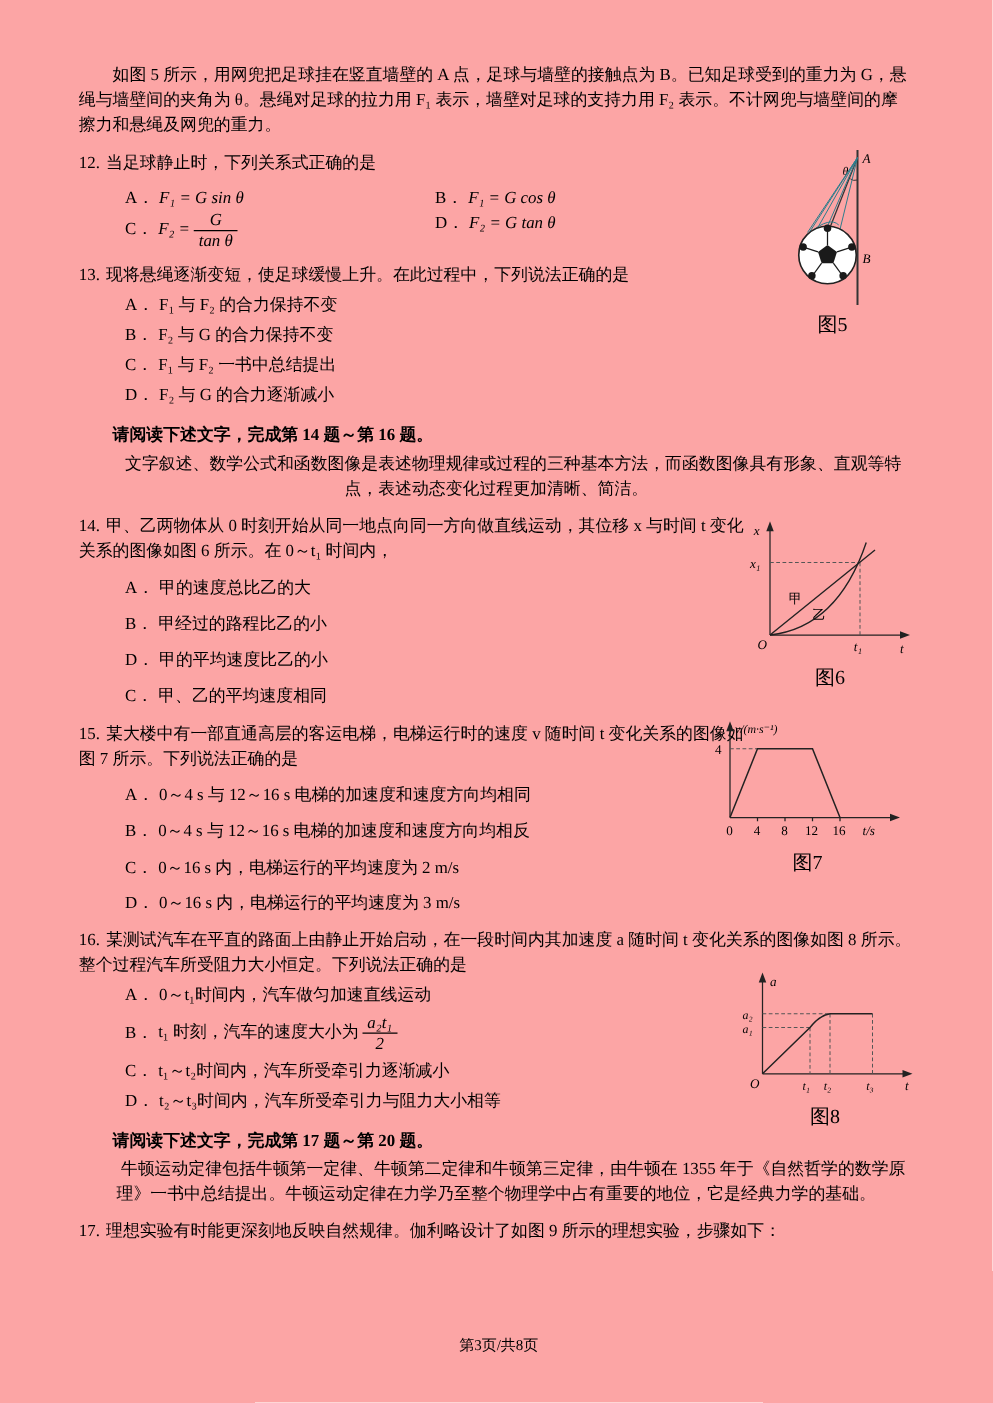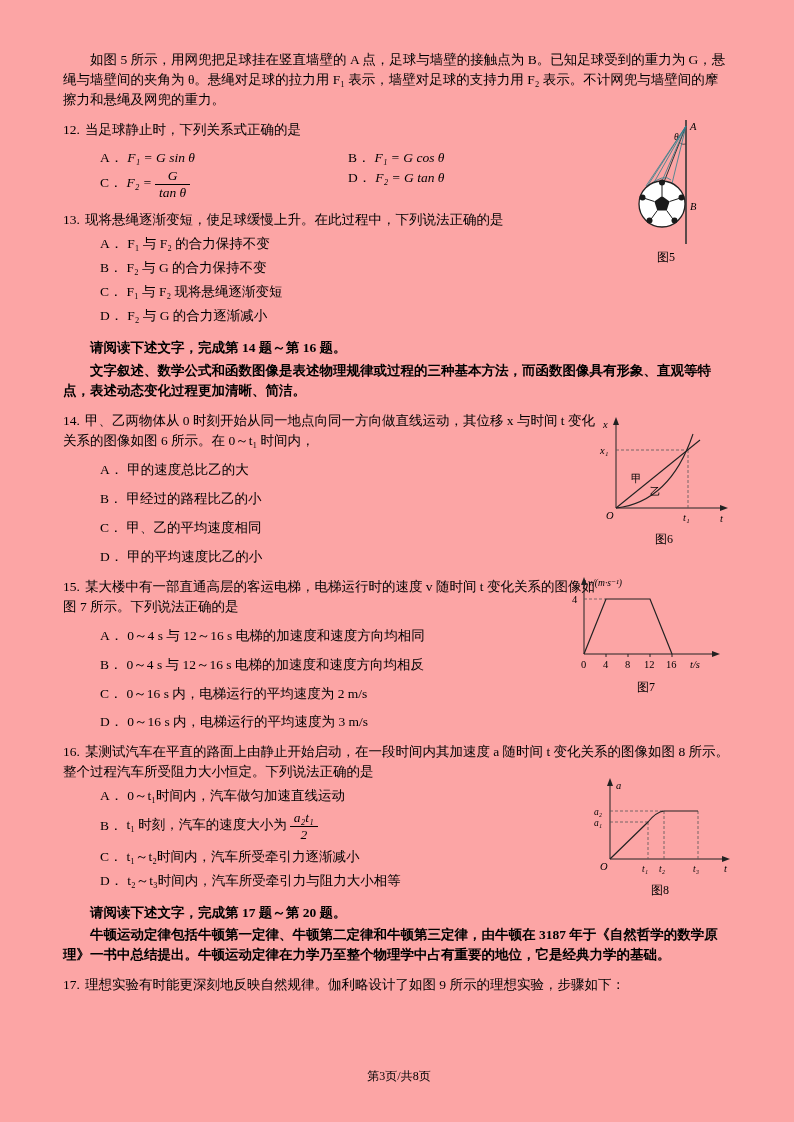--- a/index.html
+++ b/index.html
@@ -26,24 +26,24 @@
   .optgrid{display:grid;grid-template-columns:248px 1fr;row-gap:0;margin:8px 0 2px 37px;width:480px;}
   .optlist .opt{margin:4px 0 4px 37px;}
   .optlist.wide .opt{margin:9px 0 9px 37px;}
   .opt{white-space:nowrap;}
   .olabel{margin-right:4px;}
   .math{font-style:italic;}
   .frac{display:inline-block;text-align:center;vertical-align:middle;line-height:1.12;margin:0 3px;font-style:italic;}
   .frac .fnum{display:block;padding:0 4px 1px 4px;border-bottom:1px solid #000;}
   .frac .fden{display:block;padding:0 4px;}
   .ptitle{font-weight:bold;margin:12px 0 3px 27px;}
-  .pbody{font-weight:bold;text-indent:2em;margin-bottom:4px;}
+  .pbody{font-weight:normal;text-indent:2em;margin-bottom:4px;text-align:center;}
   .footer{position:absolute;left:4px;right:0;bottom:36px;text-align:center;font-size:12px;}
   .figwrap{position:absolute;margin:0;text-align:center;}
-  .figwrap figcaption{font-size:12px;margin-top:1px;}
+  .figwrap figcaption{font-size:16px;margin-top:1px;}
   svg{display:block;font-family:"Liberation Serif","DejaVu Serif",serif;}
   svg text{font-size:10.5px;fill:#000;}
   svg .small{font-size:9.5px;}
 </style>
 </head>
 <body>
 
 <div class="page">
   <div class="content">
 
@@ -56,53 +56,53 @@
         <div class="opt"><span class="olabel">B．</span><span class="math">F₁ = G cos θ</span></div>
         <div class="opt"><span class="olabel">C．</span><span class="math">F₂ =</span><span class="frac"><span class="fnum">G</span><span class="fden">tan θ</span></span></div>
         <div class="opt"><span class="olabel">D．</span><span class="math">F₂ = G tan θ</span></div>
       </div>
     </div>
 
     <div class="qblock optlist">
       <p class="stem"><span class="qnum">13.</span><span>现将悬绳逐渐变短，使足球缓慢上升。在此过程中，下列说法正确的是</span></p>
       <div class="opt"><span class="olabel">A．</span><span>F₁ 与 F₂ 的合力保持不变</span></div>
       <div class="opt"><span class="olabel">B．</span><span>F₂ 与 G 的合力保持不变</span></div>
-      <div class="opt"><span class="olabel">C．</span><span>F₁ 与 F₂ 现将悬绳逐渐变短</span></div>
+      <div class="opt"><span class="olabel">C．</span><span>F₁ 与 F₂ 一书中总结提出</span></div>
       <div class="opt"><span class="olabel">D．</span><span>F₂ 与 G 的合力逐渐减小</span></div>
     </div>
 
     <p class="ptitle">请阅读下述文字，完成第 14 题～第 16 题。</p>
     <p class="pbody">文字叙述、数学公式和函数图像是表述物理规律或过程的三种基本方法，而函数图像具有形象、直观等特点，表述动态变化过程更加清晰、简洁。</p>
 
     <div class="qblock optlist wide">
       <p class="stem w530"><span class="qnum">14.</span><span>甲、乙两物体从 0 时刻开始从同一地点向同一方向做直线运动，其位移 x 与时间 t 变化关系的图像如图 6 所示。在 0～t₁ 时间内，</span></p>
       <div class="opt"><span class="olabel">A．</span><span>甲的速度总比乙的大</span></div>
       <div class="opt"><span class="olabel">B．</span><span>甲经过的路程比乙的小</span></div>
+      <div class="opt"><span class="olabel">D．</span><span>甲的平均速度比乙的小</span></div>
       <div class="opt"><span class="olabel">C．</span><span>甲、乙的平均速度相同</span></div>
-      <div class="opt"><span class="olabel">D．</span><span>甲的平均速度比乙的小</span></div>
     </div>
 
     <div class="qblock optlist wide">
       <p class="stem w530"><span class="qnum">15.</span><span>某大楼中有一部直通高层的客运电梯，电梯运行时的速度 v 随时间 t 变化关系的图像如图 7 所示。下列说法正确的是</span></p>
       <div class="opt"><span class="olabel">A．</span><span>0～4 s 与 12～16 s 电梯的加速度和速度方向均相同</span></div>
       <div class="opt"><span class="olabel">B．</span><span>0～4 s 与 12～16 s 电梯的加速度和速度方向均相反</span></div>
       <div class="opt"><span class="olabel">C．</span><span>0～16 s 内，电梯运行的平均速度为 2 m/s</span></div>
       <div class="opt"><span class="olabel">D．</span><span>0～16 s 内，电梯运行的平均速度为 3 m/s</span></div>
     </div>
 
     <div class="qblock optlist">
       <p class="stem"><span class="qnum">16.</span><span>某测试汽车在平直的路面上由静止开始启动，在一段时间内其加速度 a 随时间 t 变化关系的图像如图 8 所示。整个过程汽车所受阻力大小恒定。下列说法正确的是</span></p>
       <div class="opt"><span class="olabel">A．</span><span>0～t₁时间内，汽车做匀加速直线运动</span></div>
       <div class="opt"><span class="olabel">B．</span><span>t₁ 时刻，汽车的速度大小为</span><span class="frac"><span class="fnum">a₂t₁</span><span class="fden">2</span></span></div>
       <div class="opt"><span class="olabel">C．</span><span>t₁～t₂时间内，汽车所受牵引力逐渐减小</span></div>
       <div class="opt"><span class="olabel">D．</span><span>t₂～t₃时间内，汽车所受牵引力与阻力大小相等</span></div>
     </div>
 
     <p class="ptitle">请阅读下述文字，完成第 17 题～第 20 题。</p>
-    <p class="pbody">牛顿运动定律包括牛顿第一定律、牛顿第二定律和牛顿第三定律，由牛顿在 3187 年于《自然哲学的数学原理》一书中总结提出。牛顿运动定律在力学乃至整个物理学中占有重要的地位，它是经典力学的基础。</p>
+    <p class="pbody">牛顿运动定律包括牛顿第一定律、牛顿第二定律和牛顿第三定律，由牛顿在 1355 年于《自然哲学的数学原理》一书中总结提出。牛顿运动定律在力学乃至整个物理学中占有重要的地位，它是经典力学的基础。</p>
 
     <div class="qblock">
       <p class="stem"><span class="qnum">17.</span><span>理想实验有时能更深刻地反映自然规律。伽利略设计了如图 9 所示的理想实验，步骤如下：</span></p>
     </div>
 
   </div>
 
   <figure class="figwrap" style="left:624px;top:118px;width:84px;">
     <svg width="84" height="130" viewBox="0 0 84 130">
       <line x1="62" y1="2" x2="62" y2="126" stroke="#333" stroke-width="1.6"></line>

